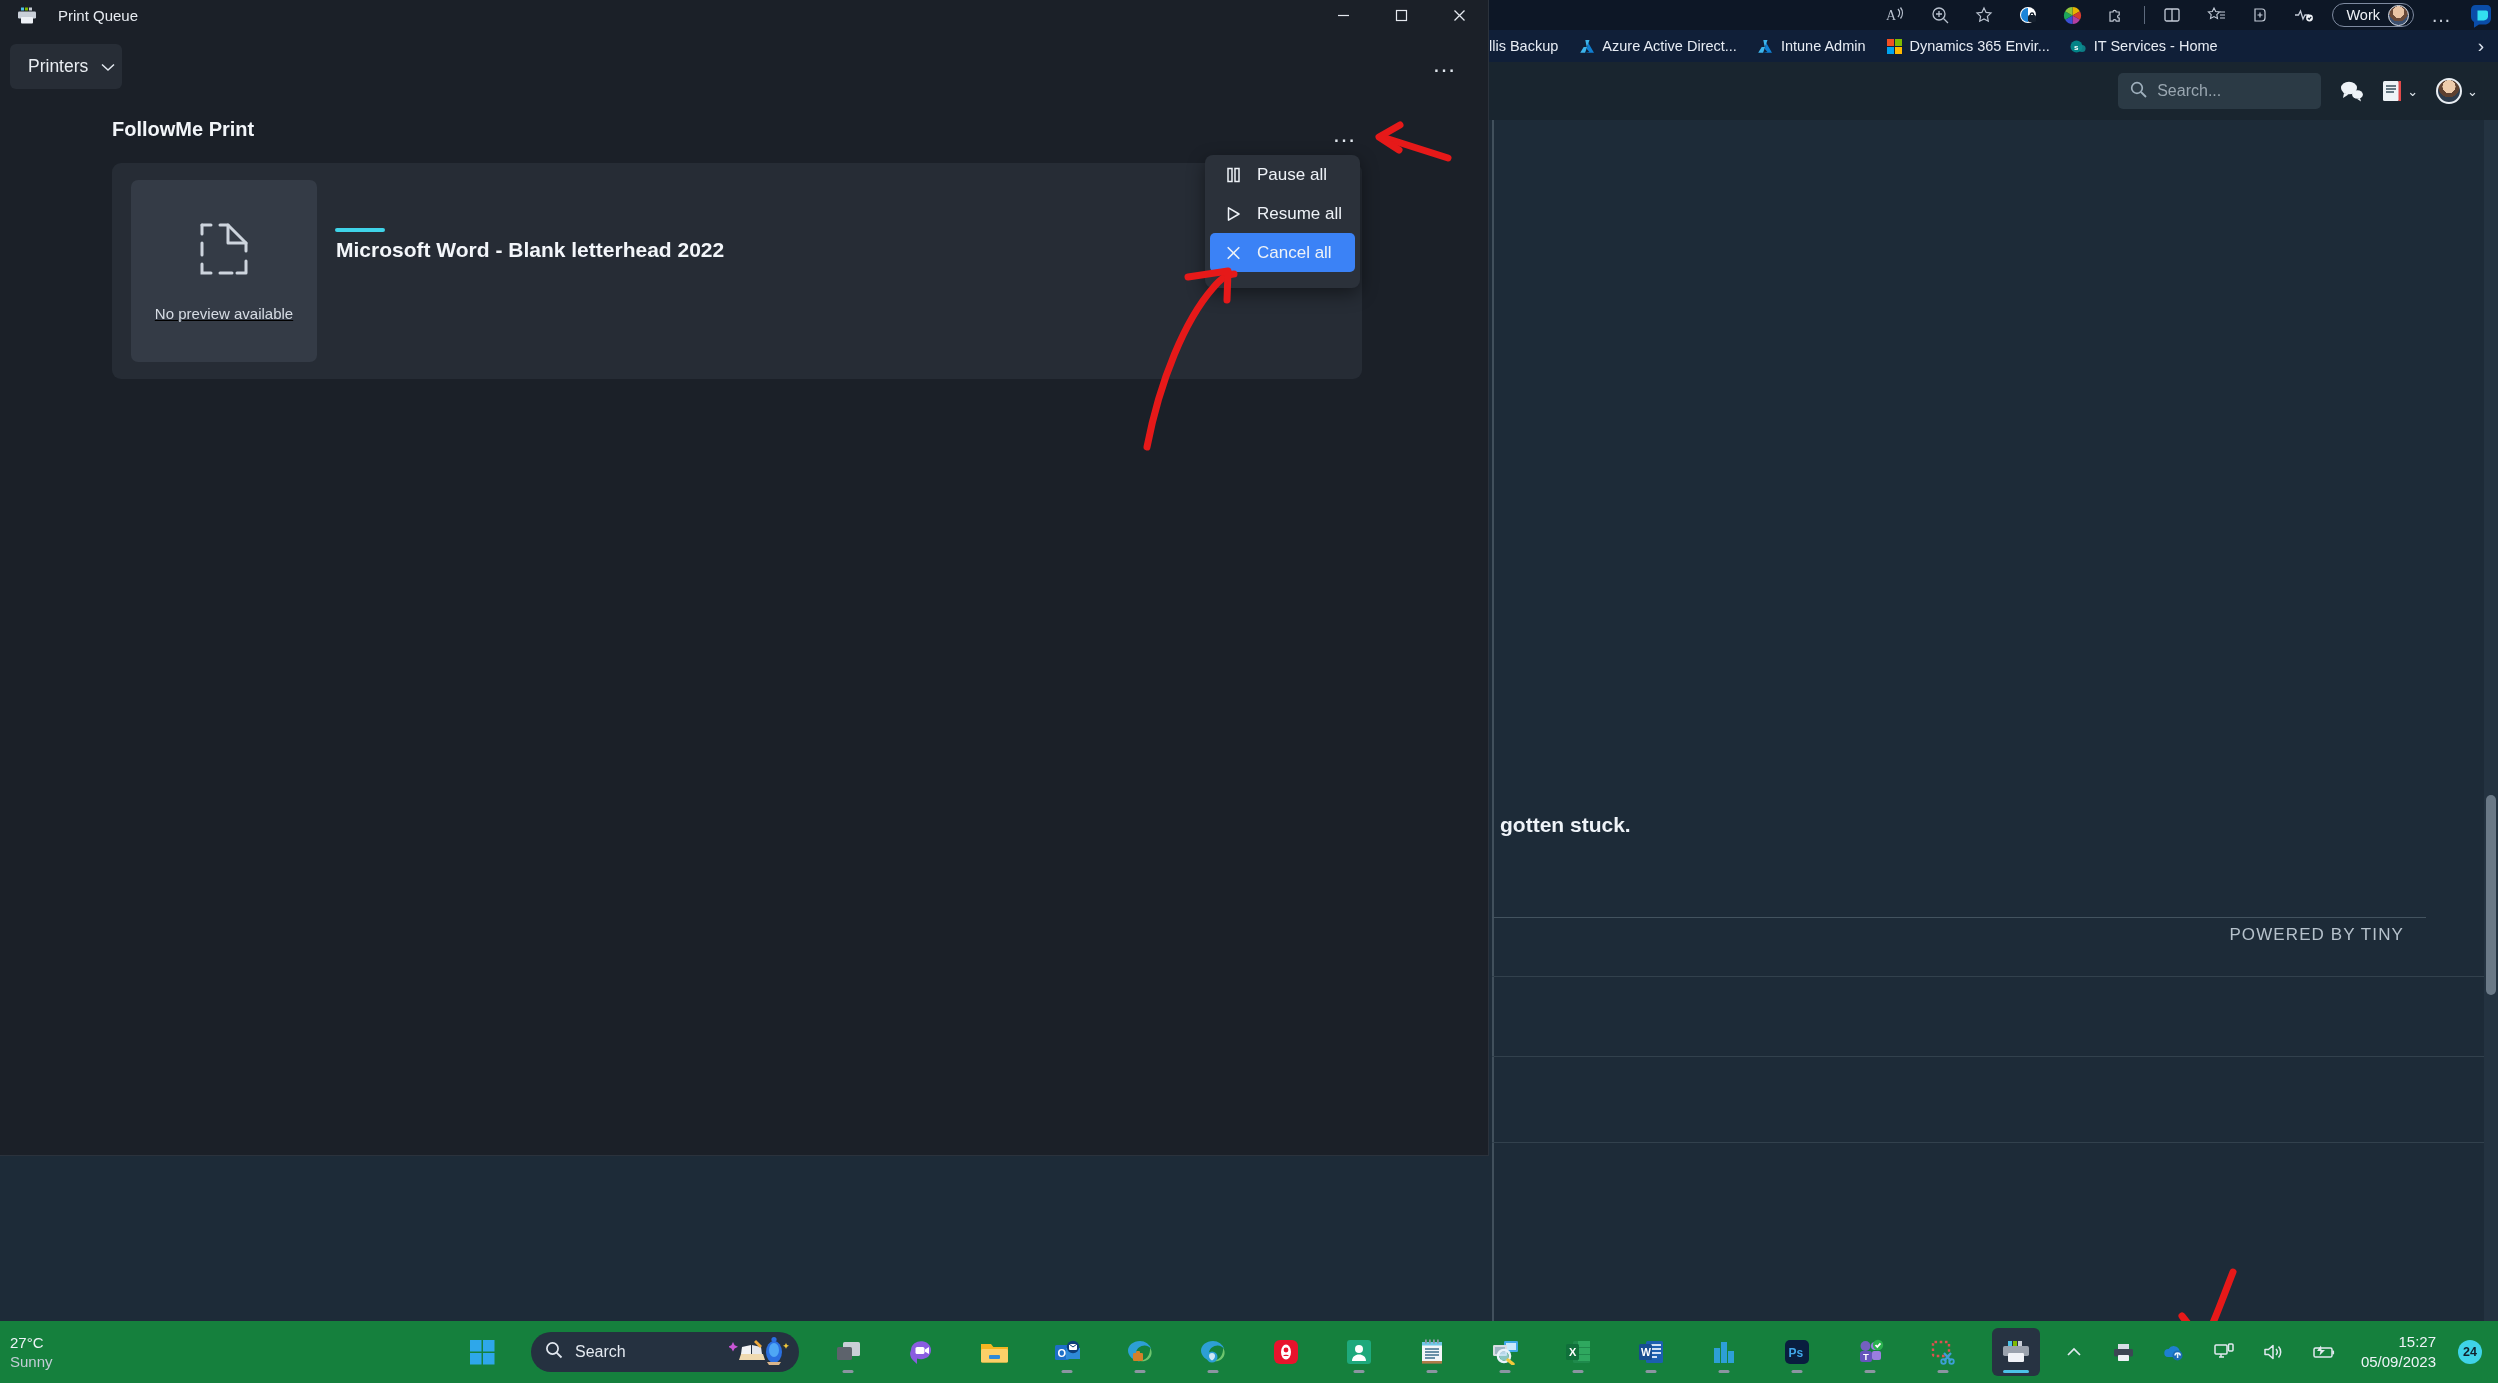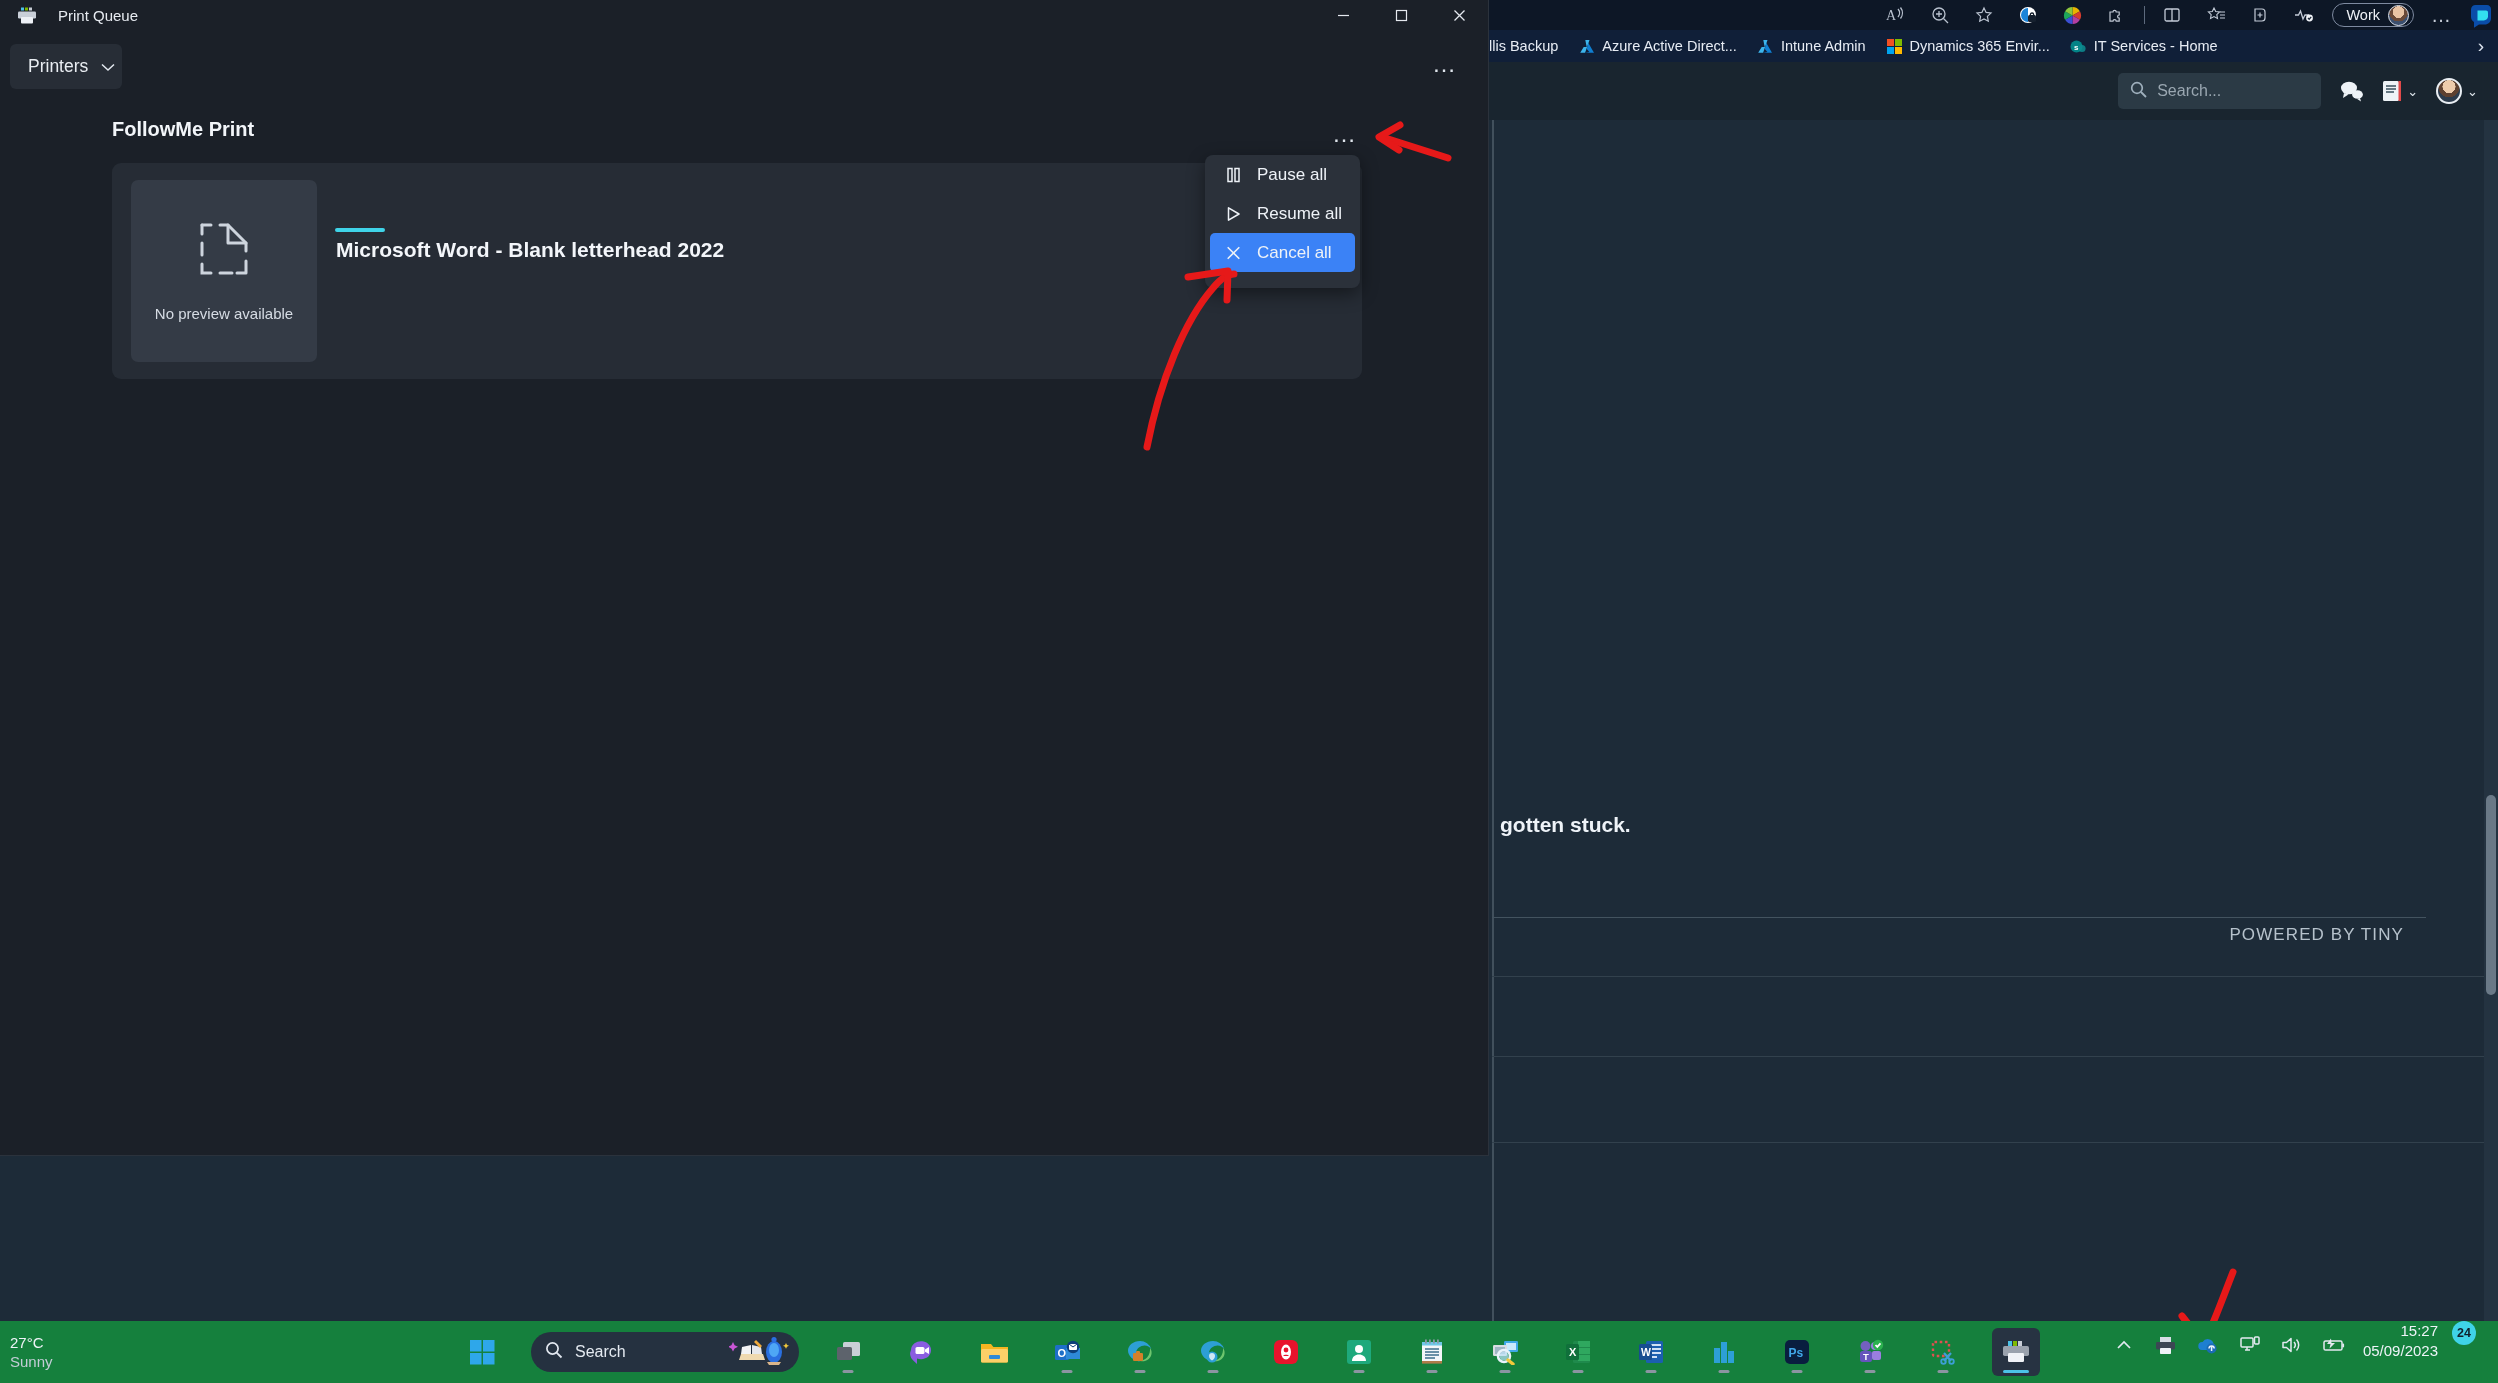--- a/index.html
+++ b/index.html
@@ -156,21 +156,21 @@
     position: absolute; left: 1332px; top: 122px;
     color: #dfe5ec; font-size: 24px; letter-spacing: 2px; line-height: 1;
   }
   .pq-card {
     position: absolute; left: 112px; top: 163px; width: 1250px; height: 216px;
     background: #262c35; border-radius: 9px;
   }
   .pq-thumb {
     position: absolute; left: 19px; top: 17px; width: 186px; height: 182px;
     background: #343b46; border-radius: 7px;
-    display: flex; flex-direction: column; align-items: center; justify-content: center; gap: 22px;
+    display: flex; flex-direction: column; align-items: center; justify-content: center; gap: 22px; text-decoration: underline;
   }
   .pq-thumb-label { color: #d6dce4; font-size: 15px; }
   .pq-job-title {
     position: absolute; left: 224px; top: 75px;
     color: #f3f6fa; font-size: 21px; font-weight: bold;
   }
   .pq-progress {
     position: absolute; left: 335px; top: 228px; width: 50px; height: 4px;
     background: #3fd3e8; border-radius: 2px;
   }
@@ -216,22 +216,22 @@
     position: absolute; bottom: 3px; left: 50%; transform: translateX(-50%);
     width: 11px; height: 3px; border-radius: 2px; background: #8b95a1;
   }
   .tb-app.active .ind { width: 26px; background: #4cc2e8; }
   .tb-search {
     width: 268px; height: 40px; background: #253140; border-radius: 20px;
     display: flex; align-items: center; gap: 12px; padding: 0 14px;
     color: #e4eaf1; font-size: 16px; position: relative;
   }
   .tb-tray {
-    position: absolute; right: 16px; top: 0; height: 62px;
-    display: flex; gap: 4px;
+    position: absolute; right: 10px; top: 0; height: 62px;
+    display: flex; align-items: center; gap: 12px;
     color: #e3e9f1;
   }
   .tray-ic { width: 38px; height: 48px; display:flex; align-items:center; justify-content:center; }
   .tb-clock {
     text-align: right; color: #eef3f8; font-size: 15px; line-height: 20px;
     padding: 0 10px 0 6px;
   }
   .tb-badge {
     width: 24px; height: 24px; border-radius: 50%; background: #3fd3e8;
     color: #10202c; font-size: 12.5px; font-weight: bold;

